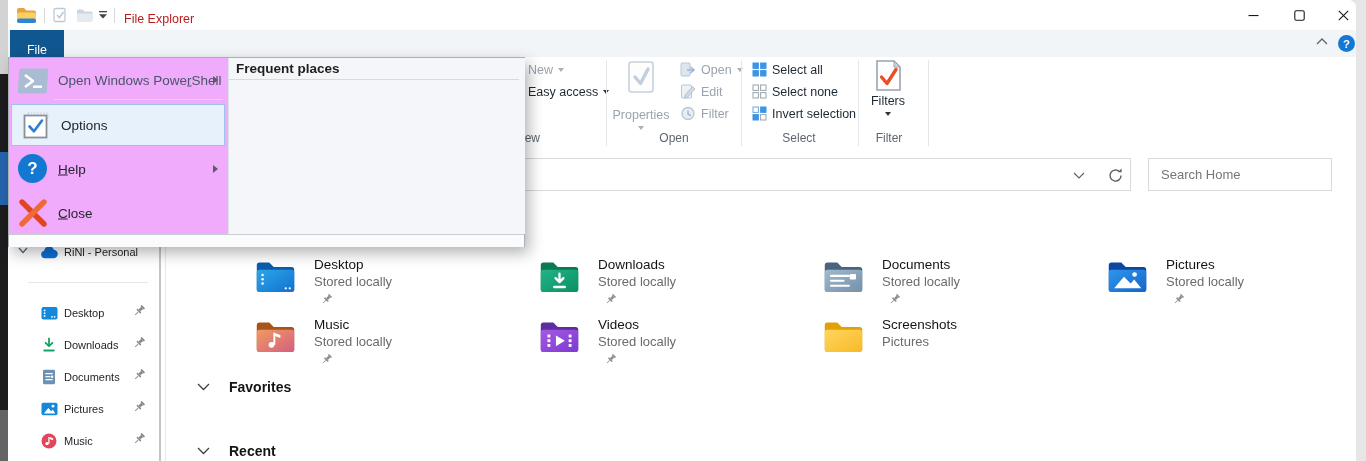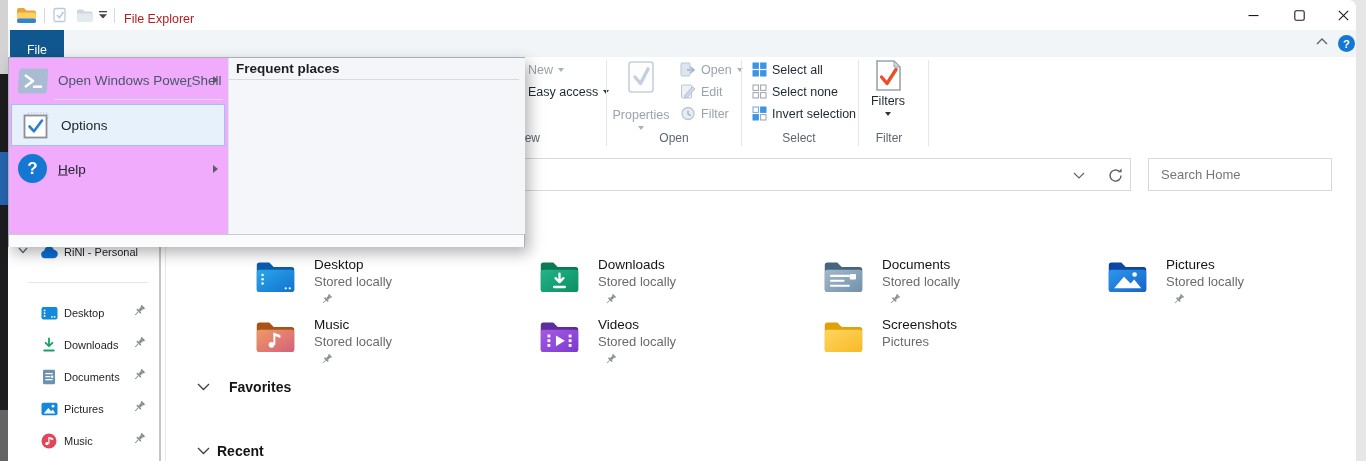--- a/index.html
+++ b/index.html
@@ -542,21 +542,21 @@
     </div>
   </div>
 
   <div class="abs" style="left:197px;top:379px;display:flex;align-items:center;gap:19px">
     <svg width="13" height="8" viewBox="0 0 13 8">
         <path d="M1 1 L6.5 6.5 L12 1" fill="none" stroke="#3f3f3f" stroke-width="1.3"></path>
       </svg>
     <span class="sec-title">Favorites</span>
   </div>
 
-  <div class="abs" style="left:197px;top:443px;display:flex;align-items:center;gap:7px">
+  <div class="abs" style="left:197px;top:443px;display:flex;align-items:center;gap:19px">
     <svg width="13" height="8" viewBox="0 0 13 8">
         <path d="M1 1 L6.5 6.5 L12 1" fill="none" stroke="#3f3f3f" stroke-width="1.3"></path>
       </svg>
     <span class="sec-title">Recent</span>
   </div>
 
   <div class="abs menu">
 
     <div class="mi" style="top:3px;height:38px">
       <svg class="abs" style="left:9px;top:7px" width="30" height="26" viewBox="0 0 30 26">
@@ -578,20 +578,27 @@
       </svg>
       <span class="mlabel"><span>Options</span><span class="accel"></span><span></span></span>
     </div>
 
     <div class="mi" style="top:93px;height:36px">
       <div class="abs" style="left:9px;top:3px;width:29px;height:29px;border-radius:50%;background:#1478d2;color:#fff;font-weight:bold;font-size:17px;display:flex;align-items:center;justify-content:center">?</div>
       <span class="mlabel"><span></span><span class="accel">H</span><span>elp</span></span>
       <span class="marrow"></span>
     </div>
 
+    <div class="mi" style="top:136px;height:38px">
+      <svg class="abs" style="left:8px;top:3px" width="32" height="32" viewBox="0 0 32 32">
+        <path d="M5 5 L27 27" stroke="#e3441f" stroke-width="5.4" stroke-linecap="round"></path>
+        <path d="M27 5 L5 27" stroke="#ef6a3a" stroke-width="5.4" stroke-linecap="round"></path>
+      </svg>
+      <span class="mlabel"><span></span><span class="accel">C</span><span>lose</span></span>
+    </div>
 
     <div class="menu-right">
       <div class="freq-title">Frequent places</div>
       <div class="freq-rule"></div>
     </div>
 
     <div class="menu-bottom"></div>
   </div>
 
   <div class="abs edge-top"></div>

